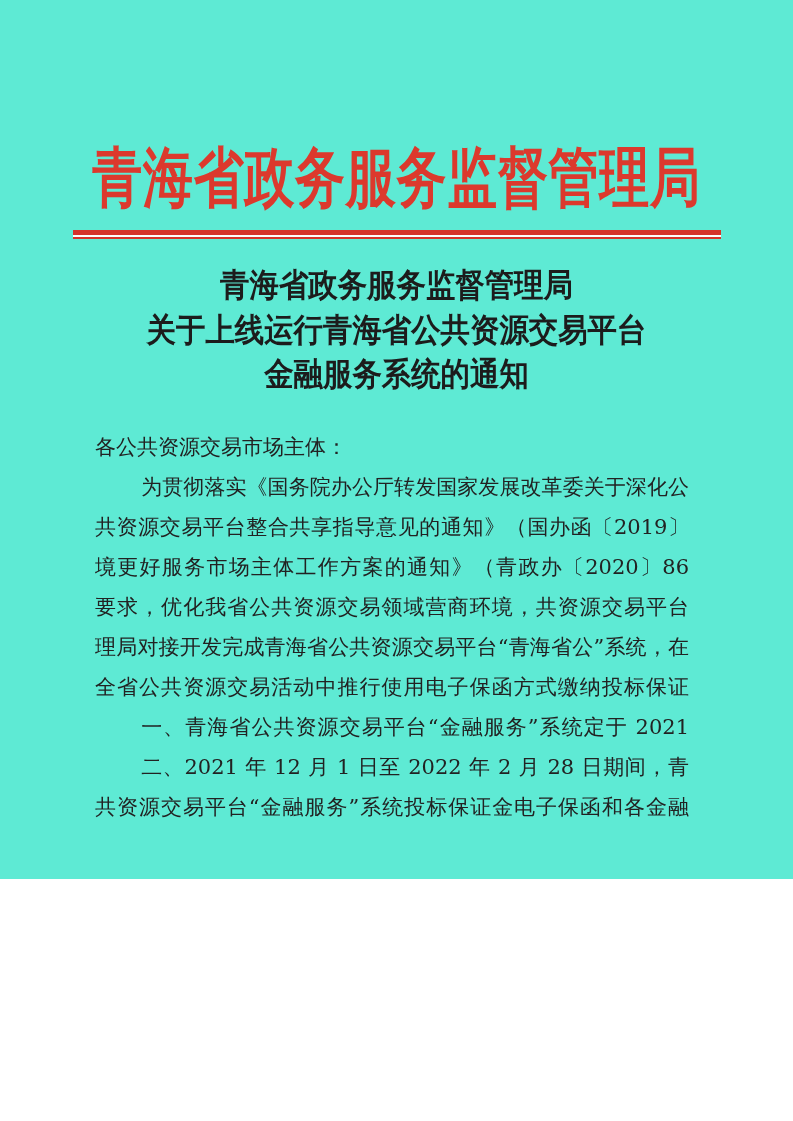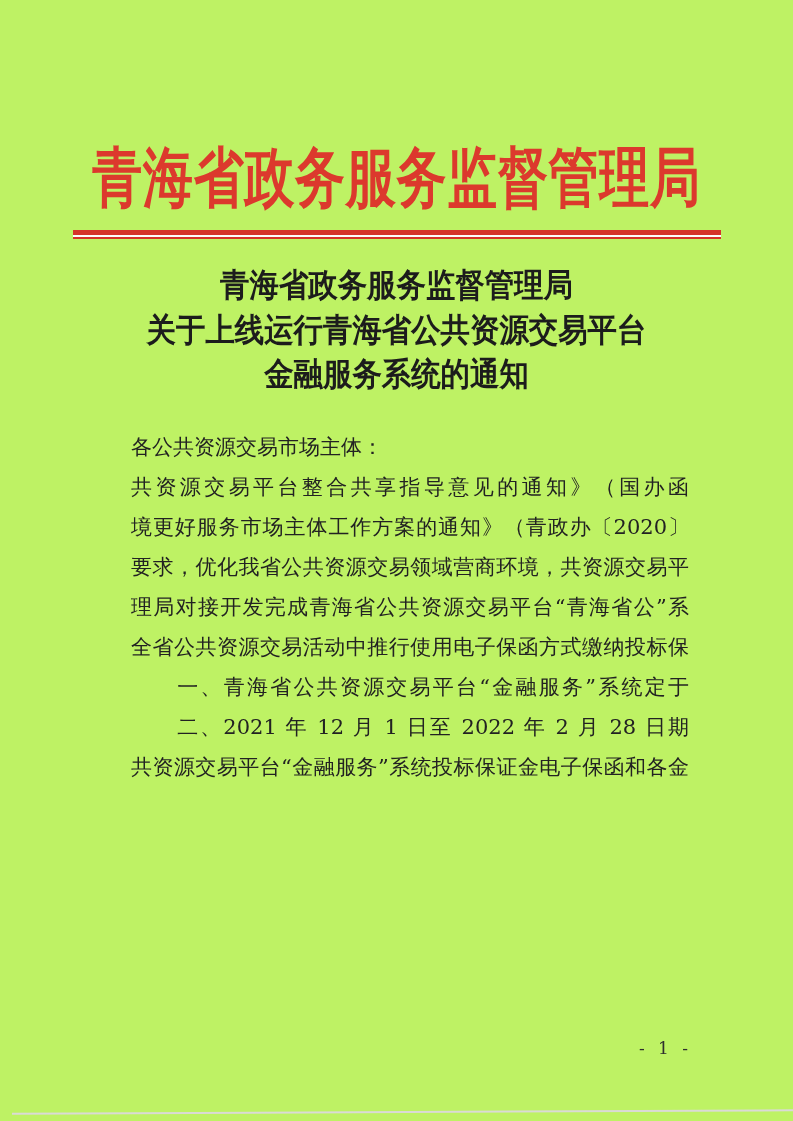--- a/index.html
+++ b/index.html
@@ -4,22 +4,22 @@
 <style>
   html, body {
     margin: 0;
     padding: 0;
     background: #ffffff;
     font-family: "DejaVu Serif", "Liberation Serif", serif;
   }
   .page {
     position: relative;
     width: 793px;
-    height: 1121px;
-    background: #bef264;
+    height: 879px;
+    background: #5eead4;
     overflow: hidden;
   }
   
   .letterhead {
     position: absolute;
     top: 136px;
     left: 0;
     width: 793px;
     height: 84px;
     text-align: center;
@@ -74,21 +74,20 @@
     left: 95px;
     width: 594px;
     font-size: 21px;
     color: #222222;
   }
   .body-text .line {
     height: 40px;
     line-height: 40px;
     white-space: nowrap;
     overflow: hidden;
-    margin-left: 36px;
   }
   .body-text .line.fill {
     white-space: normal;
     text-align: justify;
     text-align-last: justify;
   }
   .body-text .line.indent {
     text-indent: 2.2em;
   }
   
@@ -126,20 +125,21 @@
   </div>
 
   <div class="doc-title">
     <div>青海省政务服务监督管理局</div>
     <div>关于上线运行青海省公共资源交易平台</div>
     <div>金融服务系统的通知</div>
   </div>
 
   <div class="body-text">
       <div class="line">各公共资源交易市场主体：</div>
+      <div class="line indent fill">为贯彻落实《国务院办公厅转发国家发展改革委关于深化公</div>
       <div class="line fill">共资源交易平台整合共享指导意见的通知》（国办函〔2019〕41</div>
       <div class="line fill">境更好服务市场主体工作方案的通知》（青政办〔2020〕86 号）</div>
       <div class="line fill">要求，优化我省公共资源交易领域营商环境，共资源交易平台</div>
       <div class="line fill">理局对接开发完成青海省公共资源交易平台“青海省公”系统，在</div>
       <div class="line fill">全省公共资源交易活动中推行使用电子保函方式缴纳投标保证</div>
       <div class="line indent fill">一、青海省公共资源交易平台“金融服务”系统定于 2021 年</div>
       <div class="line indent fill">二、2021 年 12 月 1 日至 2022 年 2 月 28 日期间，青海省公</div>
       <div class="line fill">共资源交易平台“金融服务”系统投标保证金电子保函和各金融</div>
     </div>
 

